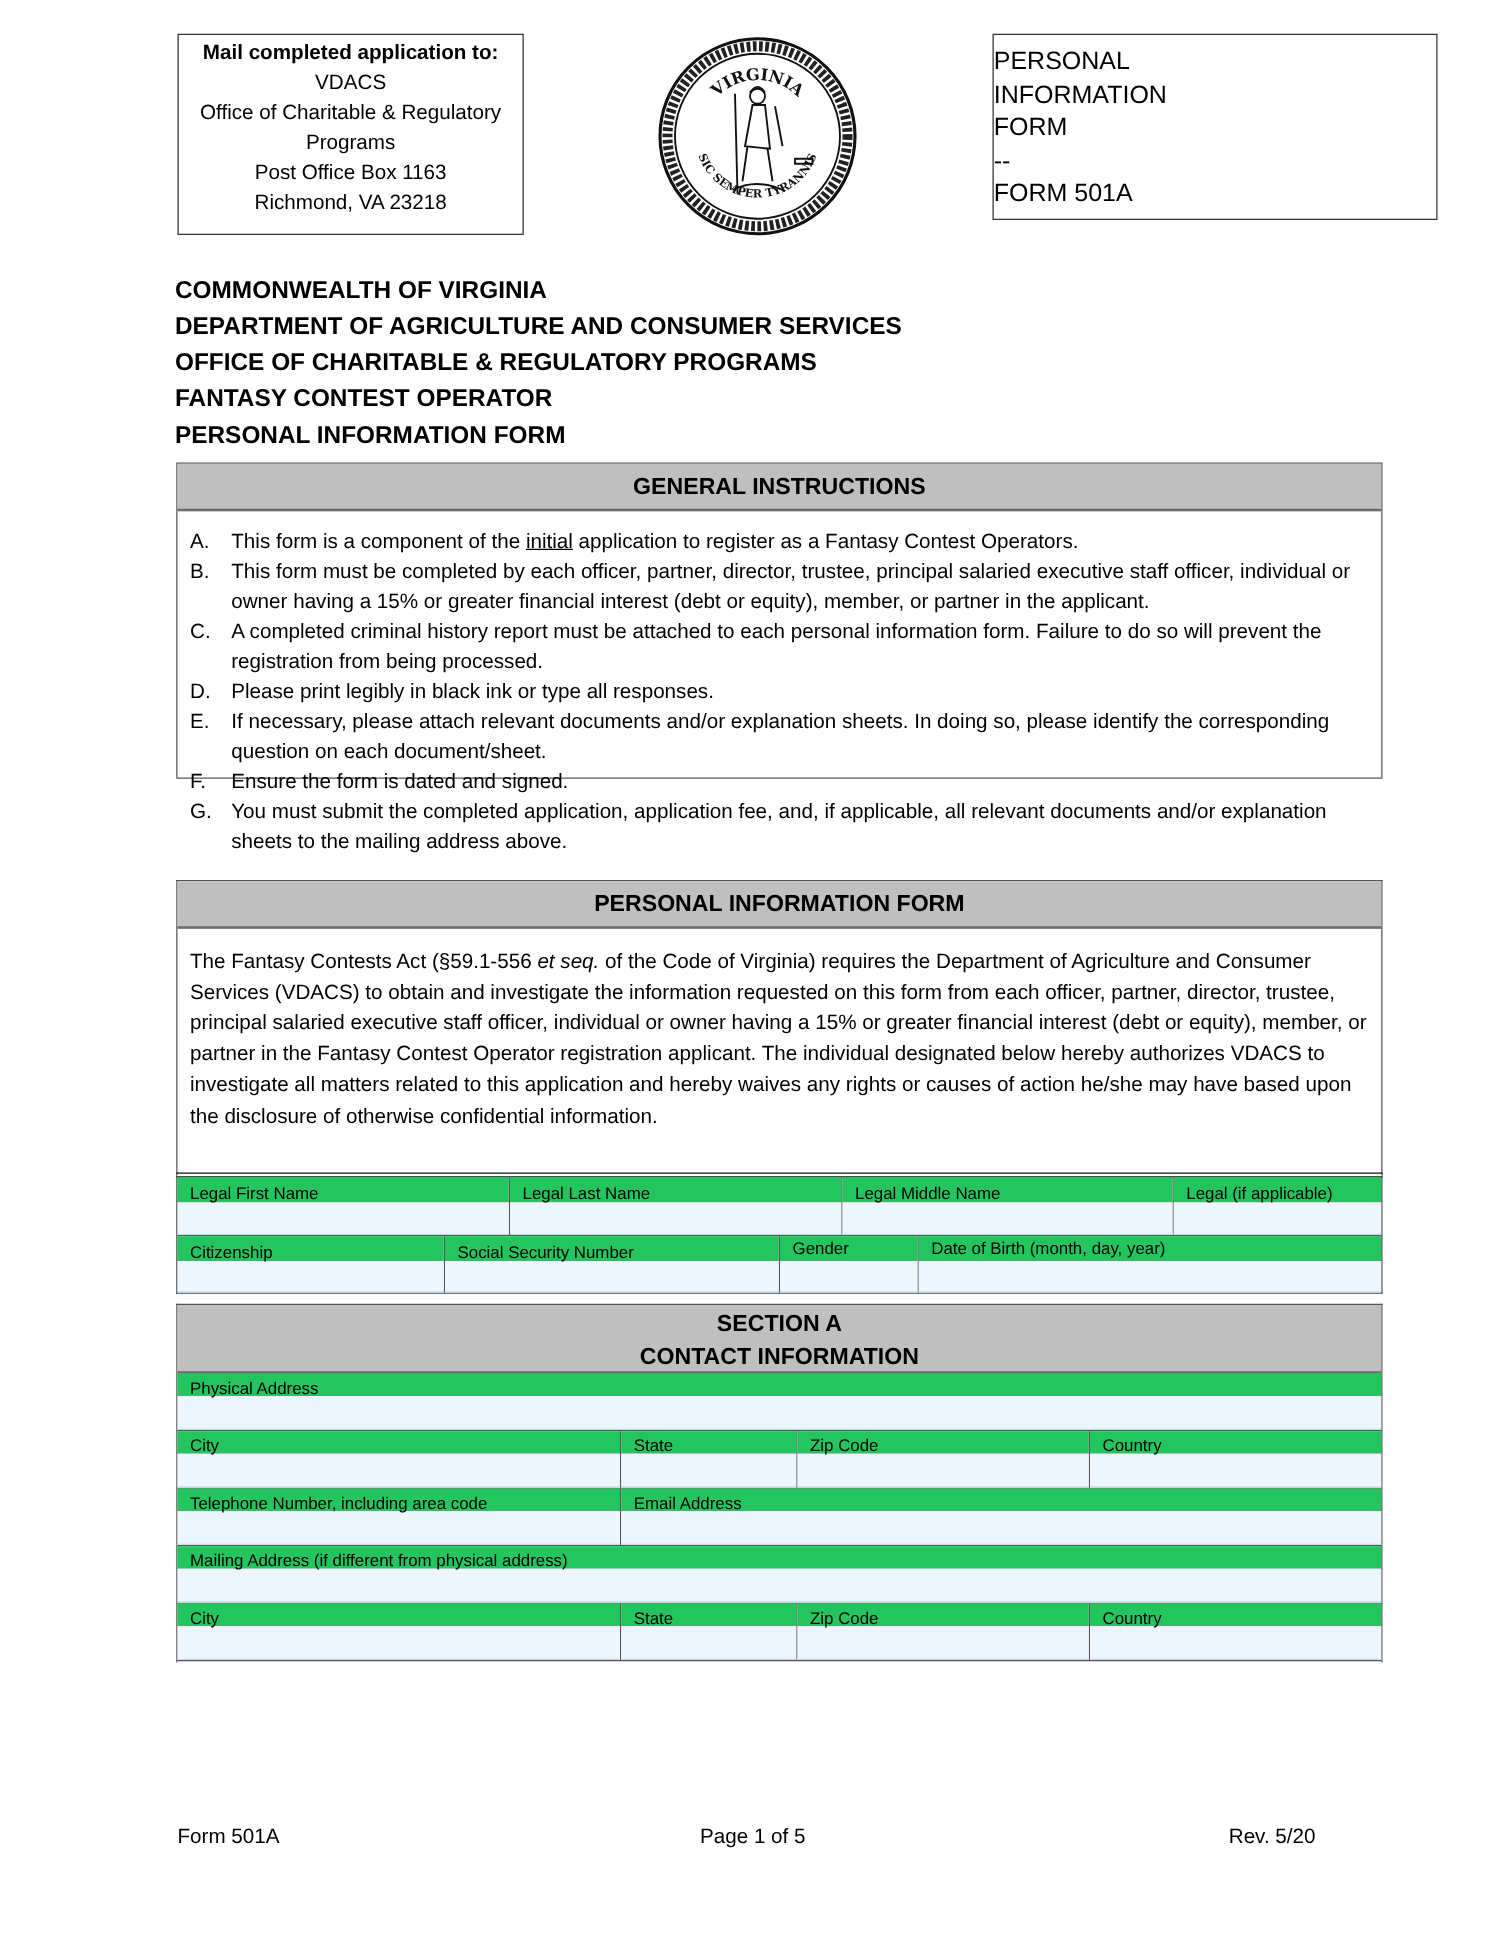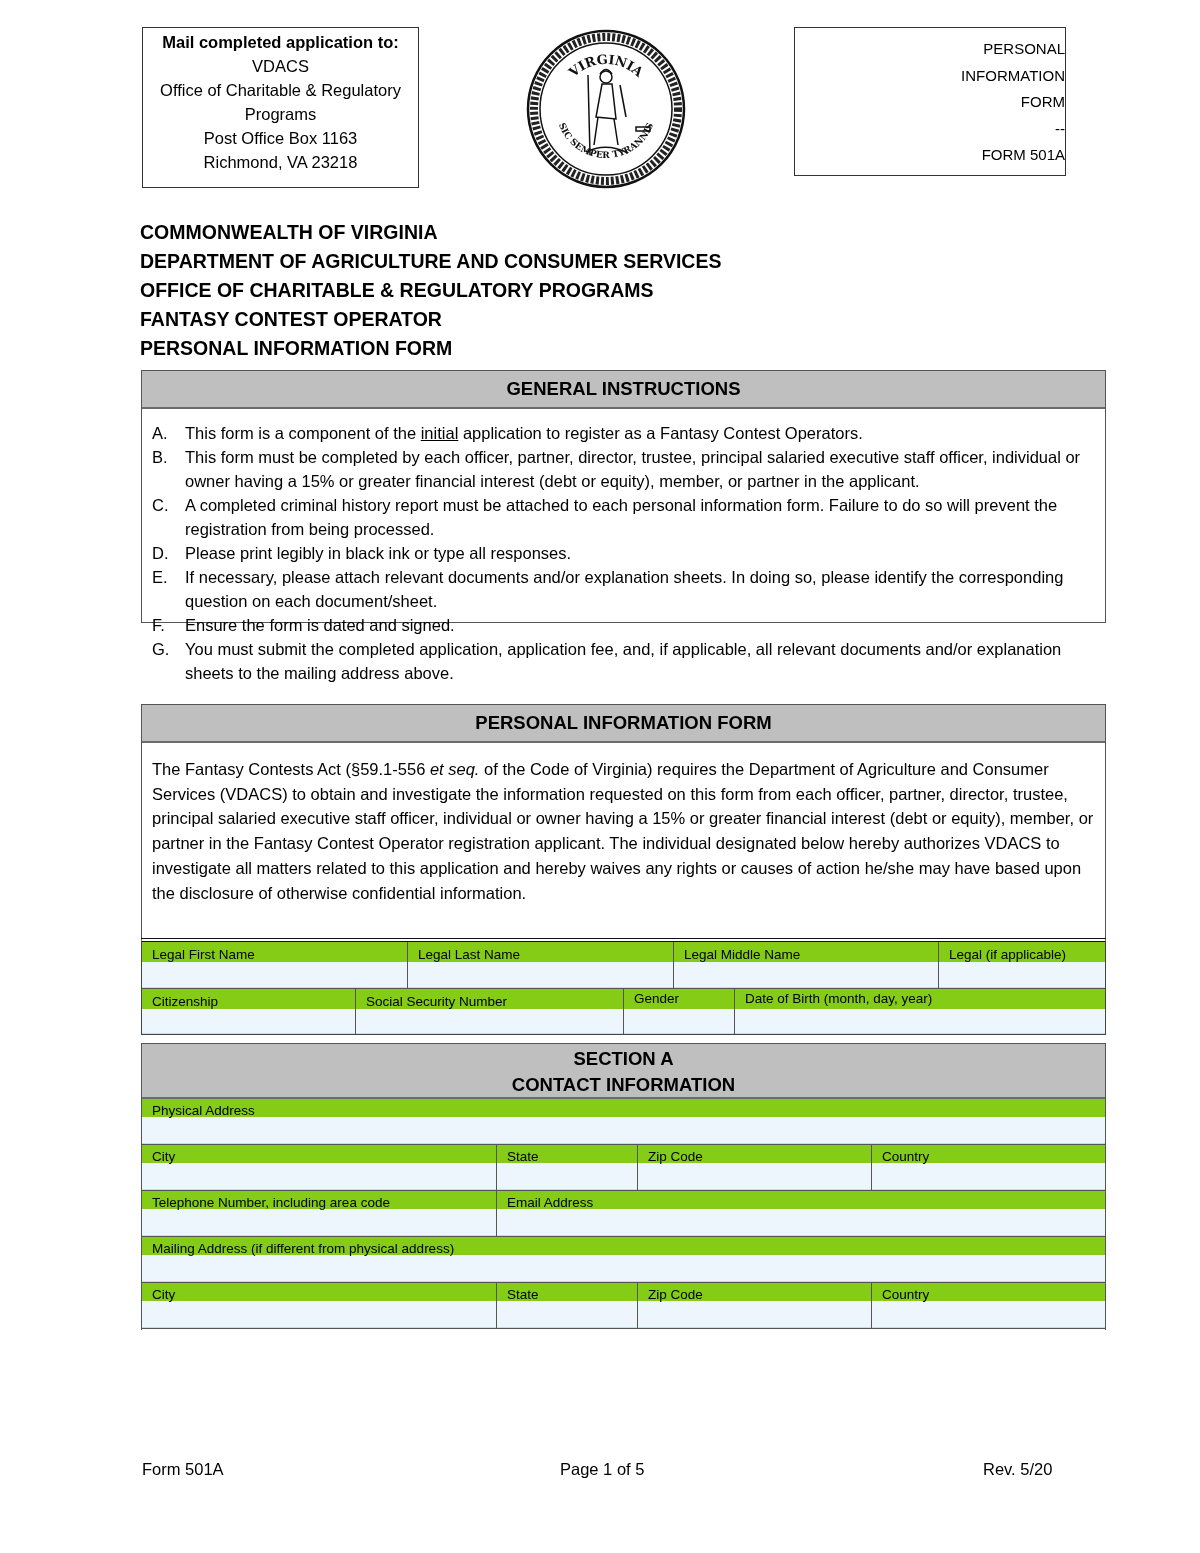--- a/index.html
+++ b/index.html
@@ -11,22 +11,22 @@
     border: 1.5px solid #333; text-align: center; font-size: 16.5px; line-height: 24px;
     padding-top: 2px;
   }
   .mailbox .bold { font-weight: bold; }
 
   .seal {
     position: absolute; left: 526px; top: 27px; width: 160px; height: 164px;
   }
 
   .formbox {
-    position: absolute; left: 794px; top: 27px; width: 272px; height: 149px;
-    border: 1.5px solid #333; text-align: right; font-size: 15px; line-height: 26.5px;
+    position: absolute; left: 794px; top: 27px; width: 356px; height: 149px;
+    border: 1.5px solid #333; text-align: left; font-size: 20px; line-height: 26.5px;
     padding-top: 8px;
   }
 
   .titleblock {
     position: absolute; left: 140px; top: 218px; width: 966px; text-align: left;
     font-weight: bold; font-size: 19.5px; line-height: 29px;
   }
 
   .section {
     position: absolute; left: 141px; width: 965px; border: 1.5px solid #555;
@@ -49,21 +49,21 @@
   .pif-text { padding: 14px 10px 0 10px; font-size: 16.5px; line-height: 24.7px; }
 
   .idgrid {
     position: absolute; left: 141px; top: 938px; width: 965px;
     border: 1.5px solid #444; border-top: 4px double #111;
   }
   .row { display: flex; border-bottom: 1.5px solid #555; }
   .row:last-child { border-bottom: none; }
   .cell { border-right: 1.5px solid #555; position: relative; }
   .cell:last-child { border-right: none; }
-  .cell .lbl { font-size: 13.5px; line-height: 18px; padding: 4px 10px 0 10px; height: 20px; background: #84cc16; }
+  .cell .lbl { font-size: 13.5px; line-height: 18px; padding: 4px 10px 0 10px; height: 20px; background: #22c55e; }
   .cell .fill { background: #edf5fd; border-bottom: 1px solid #c8dcef; }
 
   .r1 .fill { height: 26px; }
   .r2 .fill { height: 25px; }
 
   #sectionA { top: 1043px; height: 287px; border-bottom: none; }
   #sectionA .section-header { height: 55px; line-height: 26px; padding-top: 2px; }
   .agrid .row { border-bottom: 1.5px solid #555; }
   .agrid .row:last-child { border-bottom: 1.5px solid #555; }
   .agrid .cell .lbl { padding-top: 3px; height: 18px; }

